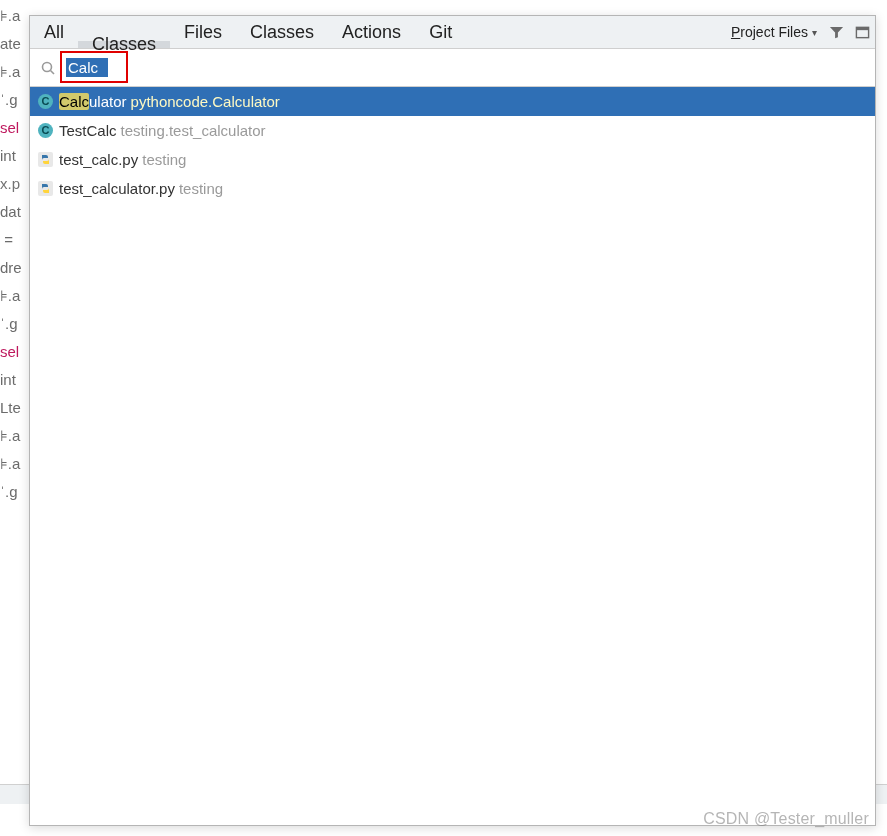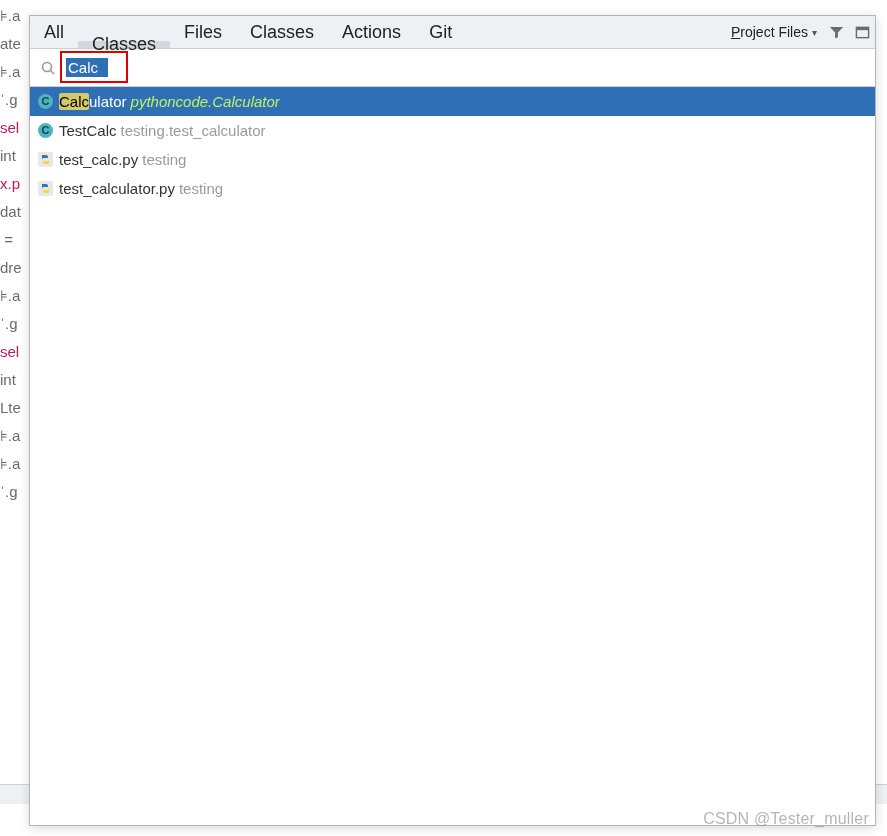--- a/index.html
+++ b/index.html
@@ -22,21 +22,21 @@
     font-size: 15px;
     line-height: 28px;
     color: #777;
     white-space: pre;
     overflow: hidden;
     z-index: 0;
     padding-top: 2px;
   }
   .bg-code span { display:block; }
   .c-purple { color: #be185d; }
-  .c-olive  { color: #be185d; }
+  .c-olive  { color: #737373; }
   .c-grey   { color: #6b6b6b; }
 
   .search-popup {
     position: absolute;
     left: 29px;
     top: 15px;
     width: 847px;
     background: #fff;
     border: 1px solid #b5b5b5;
     box-shadow: 0 2px 10px rgba(0,0,0,0.15);
@@ -150,21 +150,21 @@
     border-radius:2px;
   }
   .result-row.selected .hl {
     background: #d2c96b;
     color: #000;
   }
   .loc {
     color: #9a9a9a;
     margin-left: 4px;
   }
-  .result-row.selected .loc { color: #bef264; font-style: italic; }
+  .result-row.selected .loc { color: #fef9c3; }
 
   .bottom-bar {
     position:absolute;
     left:0; bottom:32px;
     width: 887px;
     height: 20px;
     background: #eef1f3;
     border-top:1px solid #d0d0d0;
     z-index:1;
   }

